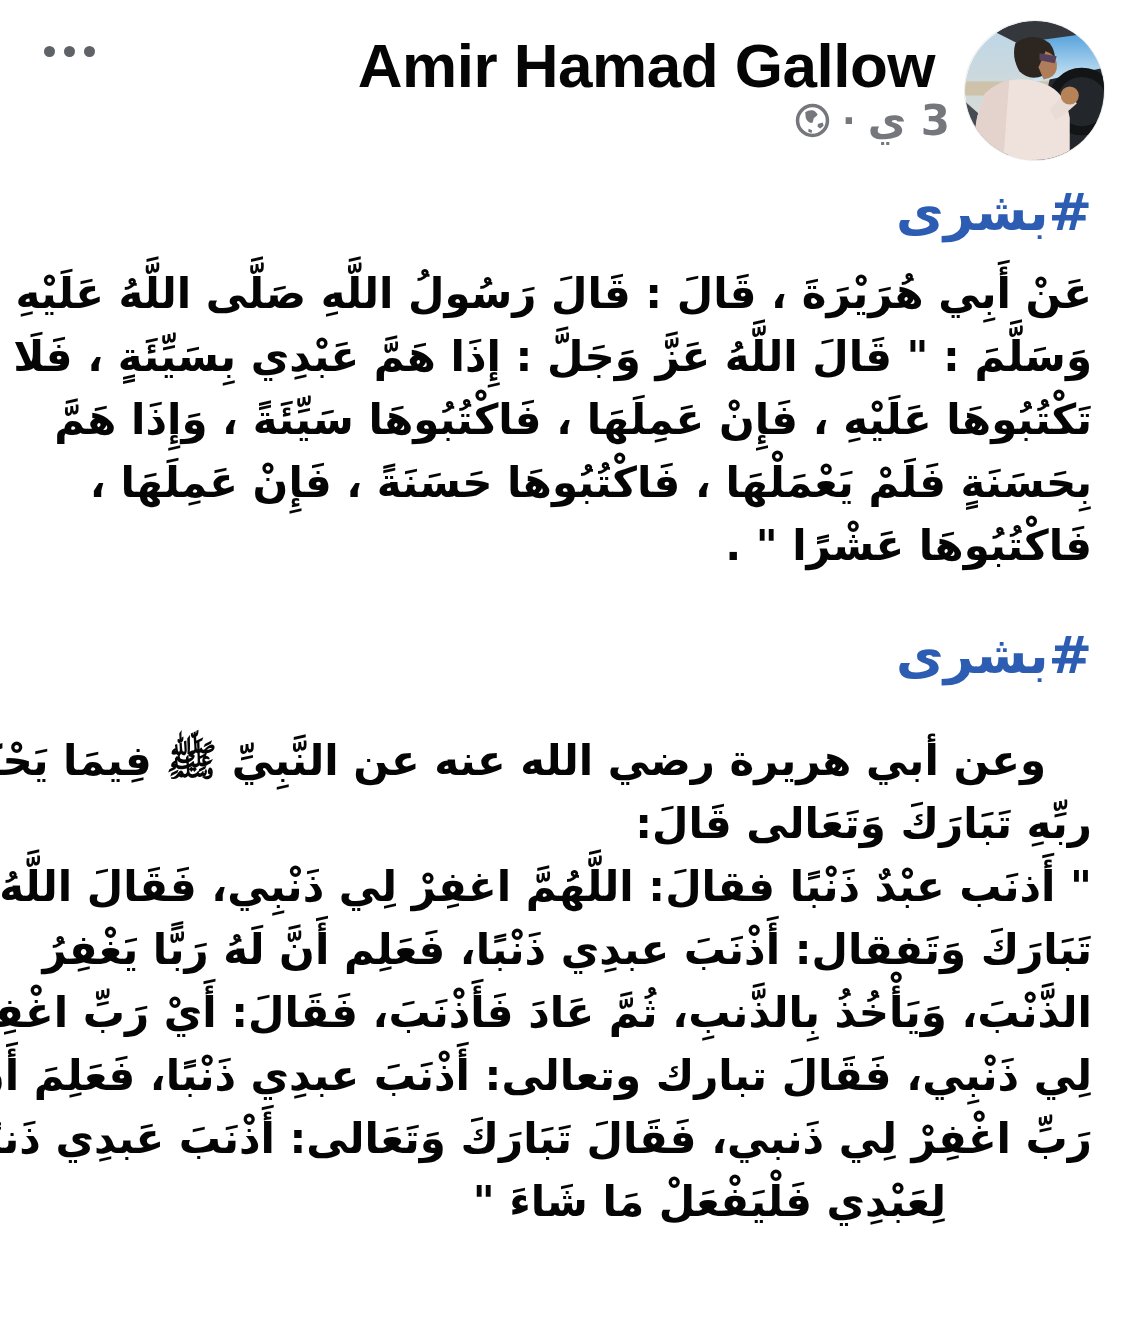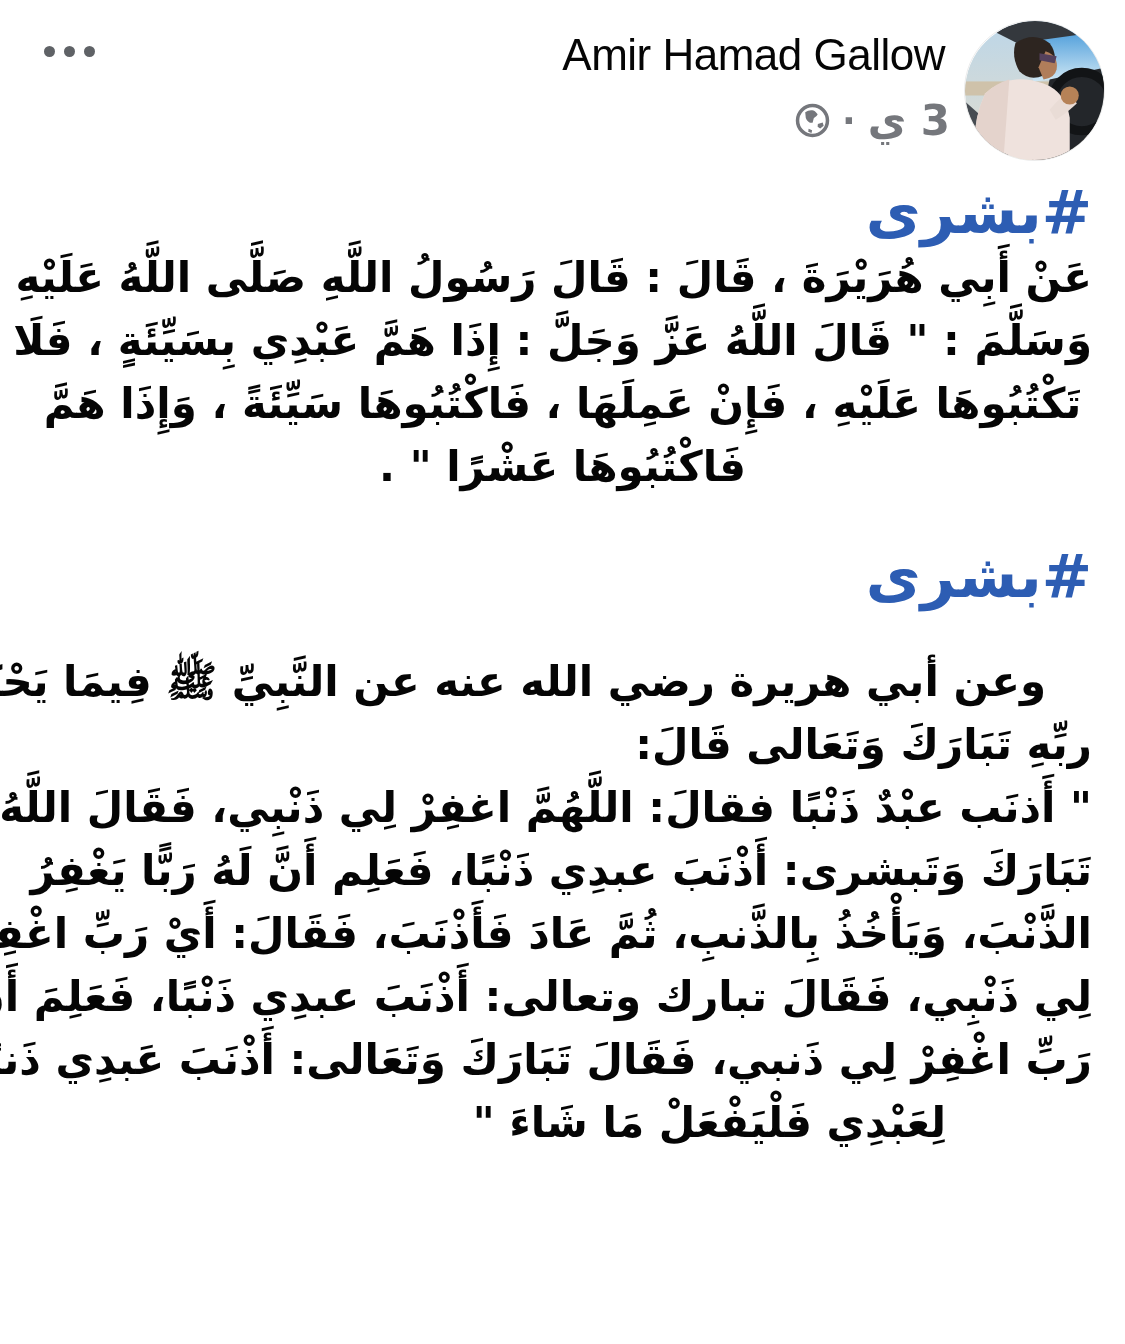--- a/index.html
+++ b/index.html
@@ -24,49 +24,49 @@
     display:flex;gap:9px;align-items:center;
     padding:6px;cursor:pointer;background:none;border:none;
   }
   .more-btn .dot{width:11px;height:11px;border-radius:50%;background:#5f6266;display:block;}
   .avatar{
     position:absolute;right:20px;top:20px;
     width:141px;height:141px;border-radius:50%;overflow:hidden;
     border:1px solid rgba(0,0,0,.08);
   }
   .author{
-    position:absolute;right:180px;top:30px;
+    position:absolute;right:190px;top:30px;
     font-family:"Liberation Sans","DejaVu Sans",sans-serif;
-    font-size:44px;font-weight:normal;color:var(--text-black);
+    font-size:62px;font-weight:bold;color:var(--text-black);
     letter-spacing:-0.5px;white-space:nowrap;
   }
   .meta{
     position:absolute;right:175px;top:96px;
     direction:rtl;display:flex;align-items:center;gap:12px;
     color:var(--meta-gray);font-size:42px;font-weight:bold;
   }
   .meta .globe{width:35px;height:35px;display:block;}
   .meta .sep{font-weight:bold;font-size:36px;line-height:35px;}
   
   .content{
     direction:rtl;text-align:right;
     padding:0 33px 0 33px;
     color:var(--text-black);
     font-weight:bold;
   }
   .hashtag{
     color:var(--hashtag-blue);
-    font-size:60px;line-height:56px;font-weight:bold;
+    font-size:52px;line-height:56px;font-weight:bold;
     display:block;text-decoration:none;
   }
   .hashtag.first{margin-top:14px;}
   .hashtag.second{margin-top:50px;}
   .para{font-size:42px;}
   .para .line{white-space:nowrap;}
-  .para1{margin-top:6px;text-align:center;}
+  .para1{margin-top:22px;}
   .para1 .line{line-height:63px;}
   .para2{margin-top:46px;}
   .para2 .line{line-height:63px;}
   .para2 .line:first-child{padding-left:0;padding-right:46px;}
   .para2 .line:last-child{padding-right:146px;}
 </style>
 </head>
 <body>
 
 <div class="header">
@@ -126,29 +126,30 @@
 </div>
 
 <div class="content">
 
   <a class="hashtag first" href="#">#بشرى</a>
 
   <div class="para para1">
       <div class="line">عَنْ أَبِي هُرَيْرَةَ ، قَالَ : قَالَ رَسُولُ اللَّهِ صَلَّى اللَّهُ عَلَيْهِ</div>
       <div class="line">وَسَلَّمَ : " قَالَ اللَّهُ عَزَّ وَجَلَّ : إِذَا هَمَّ عَبْدِي بِسَيِّئَةٍ ، فَلَا</div>
       <div class="line">تَكْتُبُوهَا عَلَيْهِ ، فَإِنْ عَمِلَهَا ، فَاكْتُبُوهَا سَيِّئَةً ، وَإِذَا هَمَّ</div>
+      <div class="line">بِحَسَنَةٍ فَلَمْ يَعْمَلْهَا ، فَاكْتُبُوهَا حَسَنَةً ، فَإِنْ عَمِلَهَا ،</div>
       <div class="line">فَاكْتُبُوهَا عَشْرًا " .</div>
     </div>
 
   <a class="hashtag second" href="#">#بشرى</a>
 
   <div class="para para2">
       <div class="line">وعن أبي هريرة رضي الله عنه عن النَّبِيِّ ﷺ فِيمَا يَحْكِي عَن</div>
       <div class="line">ربِّهِ تَبَارَكَ وَتَعَالى قَالَ:</div>
       <div class="line">" أَذنَب عبْدٌ ذَنْبًا فقالَ: اللَّهُمَّ اغفِرْ لِي ذَنْبِي، فَقَالَ اللَّهُ</div>
-      <div class="line">تَبَارَكَ وَتَبشرى: أَذْنَبَ عبدِي ذَنْبًا، فَعَلِم أَنَّ لَهُ رَبًّا يَغْفِرُ</div>
+      <div class="line">تَبَارَكَ وَتَفقال: أَذْنَبَ عبدِي ذَنْبًا، فَعَلِم أَنَّ لَهُ رَبًّا يَغْفِرُ</div>
       <div class="line">الذَّنْبَ، وَيَأْخُذُ بِالذَّنبِ، ثُمَّ عَادَ فَأَذْنَبَ، فَقَالَ: أَيْ رَبِّ اغْفِرْ</div>
       <div class="line">لِي ذَنْبِي، فَقَالَ تبارك وتعالى: أَذْنَبَ عبدِي ذَنْبًا، فَعَلِمَ أَنَّ لَهُ</div>
       <div class="line">رَبِّ اغْفِرْ لِي ذَنبي، فَقَالَ تَبَارَكَ وَتَعَالى: أَذْنَبَ عَبدِي ذَنبًا،</div>
       <div class="line">لِعَبْدِي فَلْيَفْعَلْ مَا شَاءَ "</div>
     </div>
 
 </div>
 
 </body></html>

